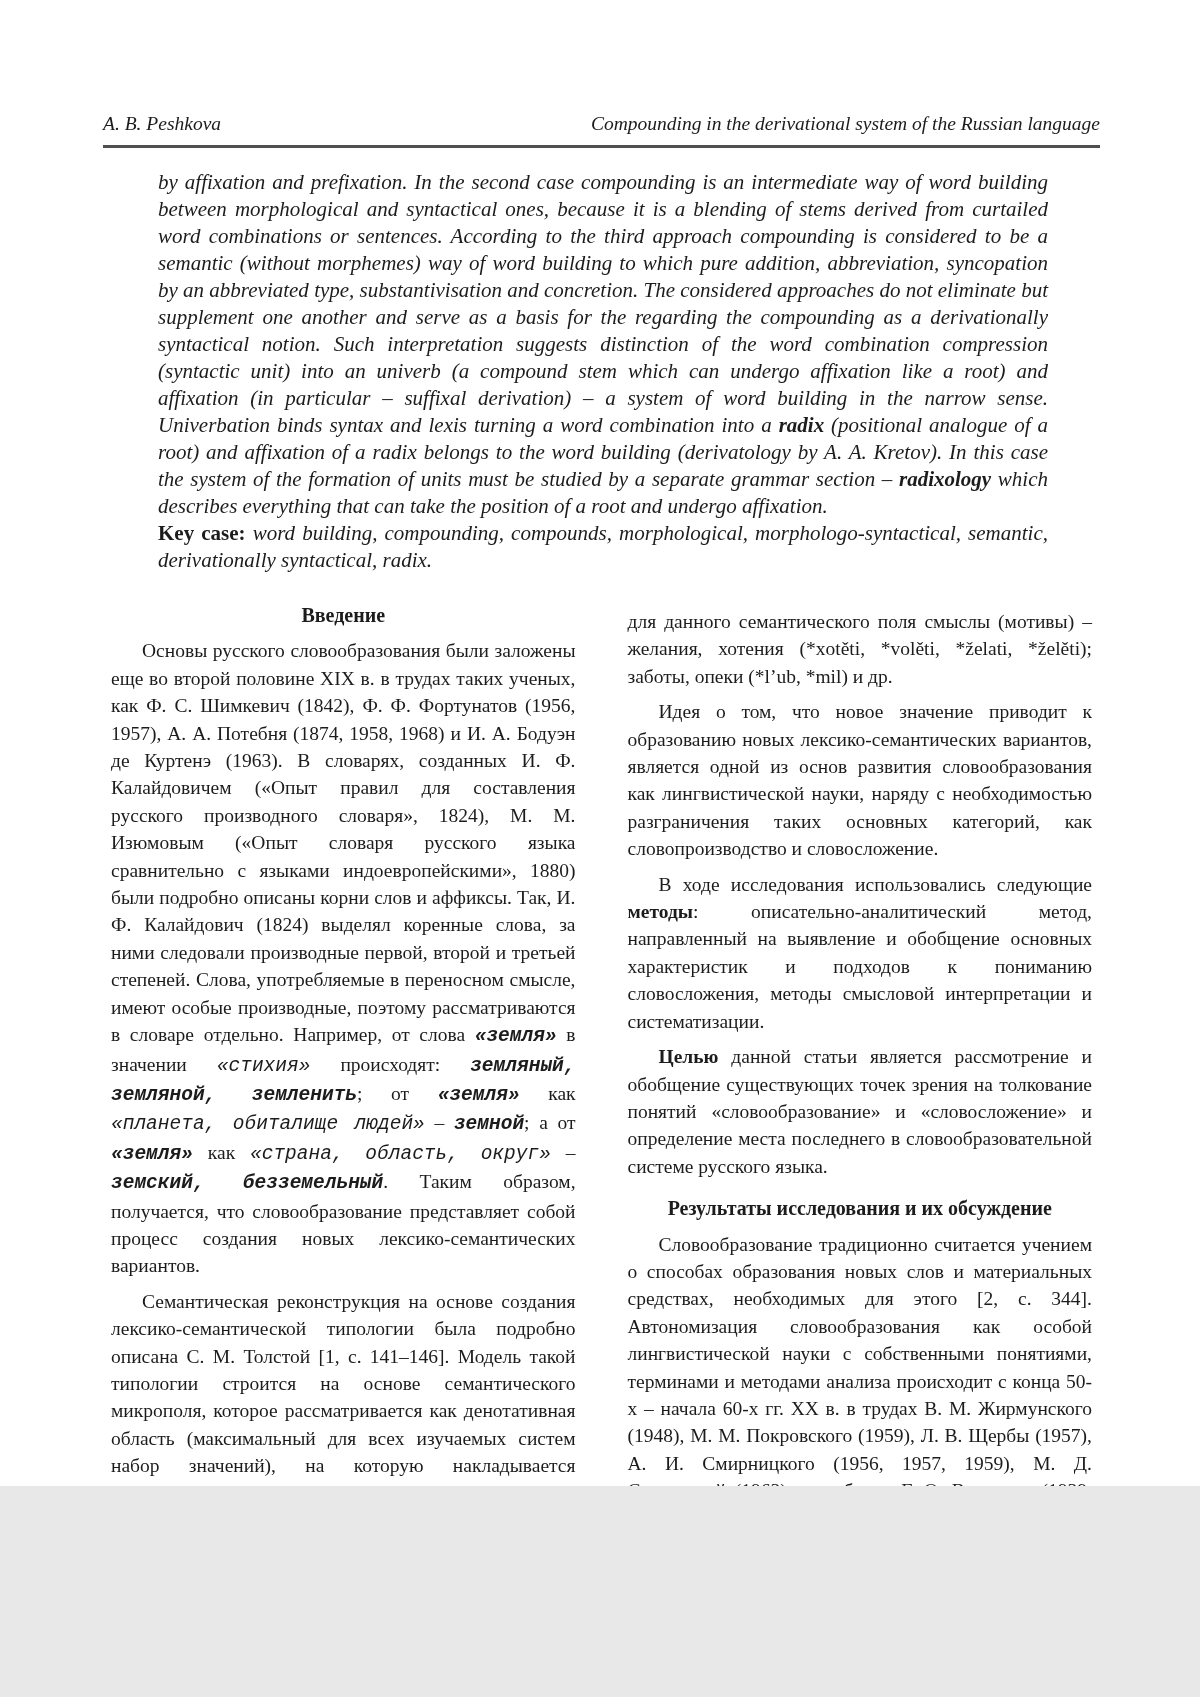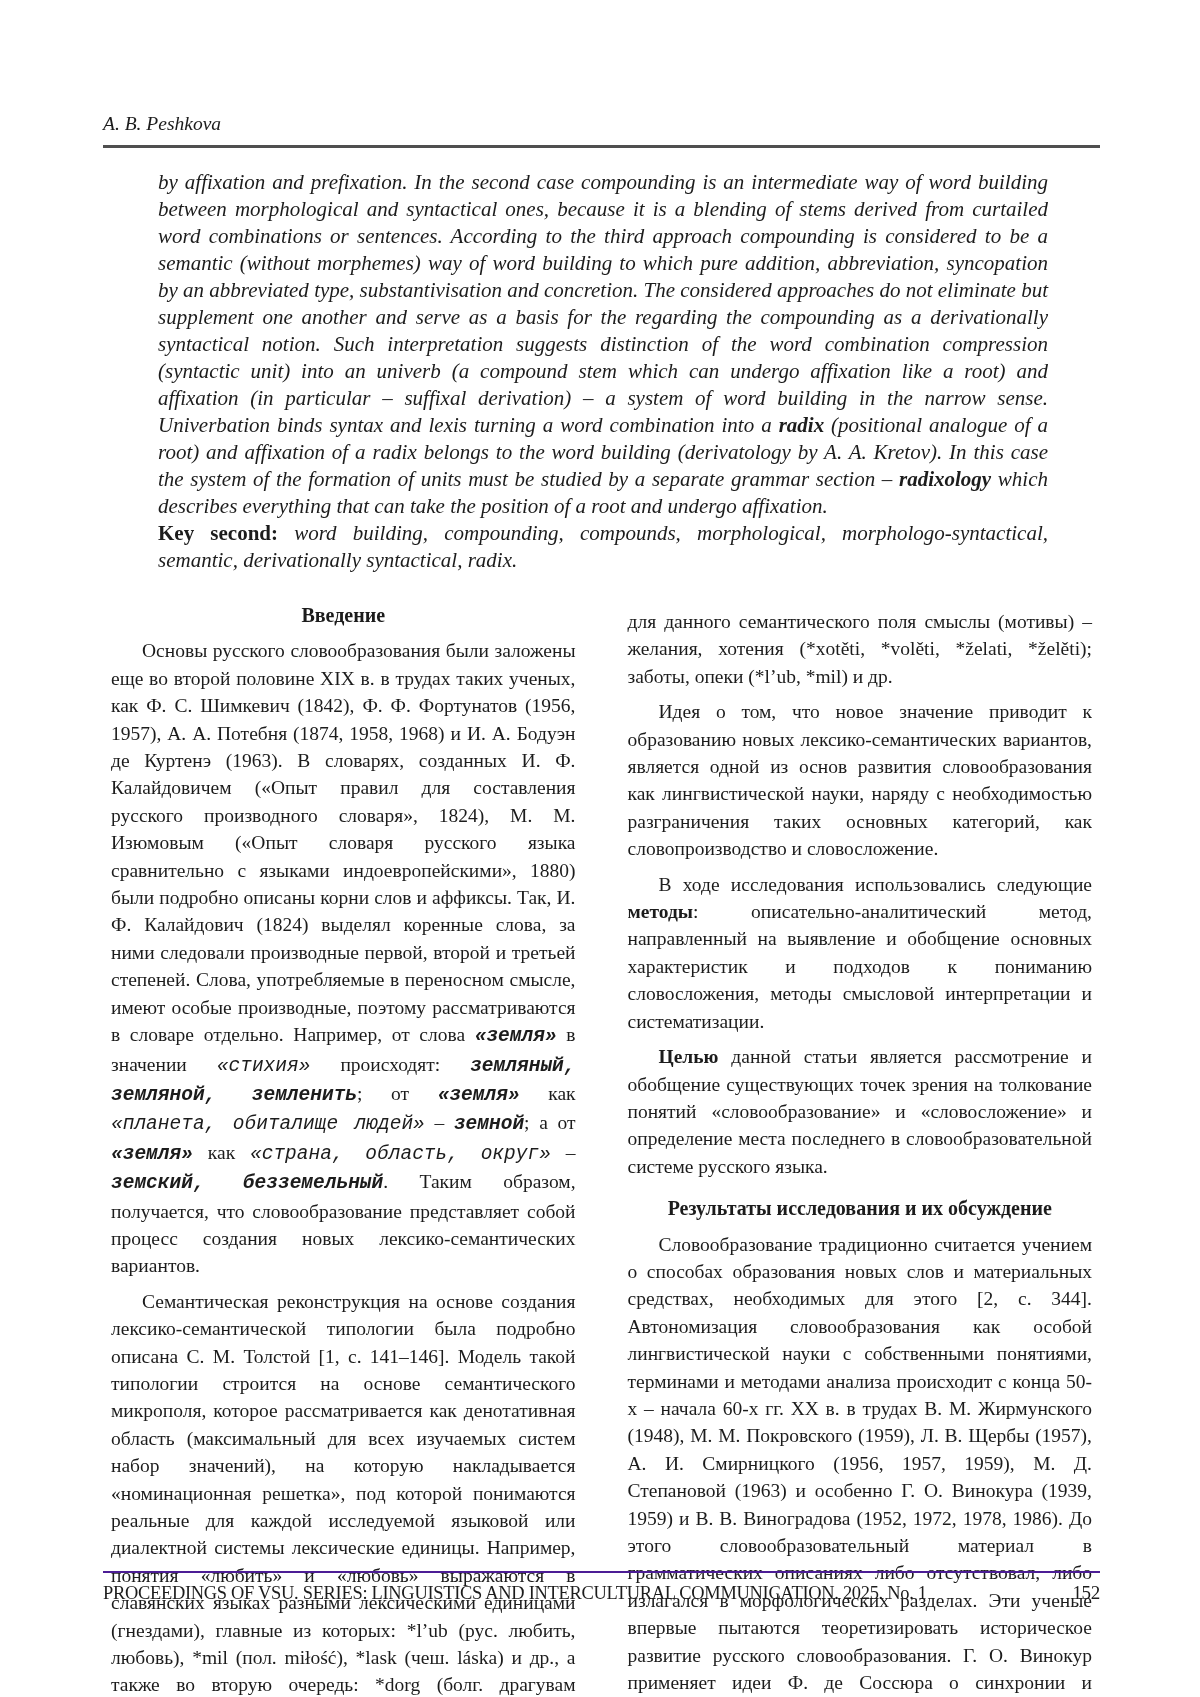--- a/index.html
+++ b/index.html
@@ -1,17 +1,17 @@
 <!DOCTYPE html>
 <html lang="ru"><head>
 <meta charset="utf-8">
 <style>
   html,body{margin:0;padding:0;background:#e8e8e8;}
   .page{
-    width:1200px;height:1697px;position:relative;margin:0 auto;
+    width:1200px;height:1486px;position:relative;margin:0 auto;
     background:#ffffff;overflow:hidden;
     font-family:"Liberation Serif","DejaVu Serif",serif;
     color:#1c1c1c;
   }
   .content{padding:0 100px 0 103px;}
   .running-header{
     display:flex;justify-content:space-between;align-items:flex-end;
     padding-top:112px;font-style:italic;font-size:19.5px;line-height:24px;
   }
   .header-rule{margin-top:9px;height:3px;background:#4f4f4f;}
@@ -45,26 +45,27 @@
   .footer .journal{transform:scaleX(0.97);transform-origin:left center;}
 </style>
 </head>
 <body>
 
 <div class="page">
   <div class="content">
 
     <div class="running-header">
       <span>A. B. Peshkova</span>
+      <span>Compounding in the derivational system of the Russian language</span>
     </div>
     <div class="header-rule"></div>
 
     <div class="abstract" lang="en">
       <p><span>by affixation and prefixation. In the second case compounding is an intermediate way of word building between morphological and syntactical ones, because it is a blending of stems derived from curtailed word combinations or sentences. According to the third approach compounding is considered to be a semantic (without morphemes) way of word building to which pure addition, abbreviation, syncopation by an abbreviated type, substantivisation and concretion. The considered approaches do not eliminate but supplement one another and serve as a basis for the regarding the compounding as a derivationally syntactical notion. Such interpretation suggests distinction of the word combination compression (syntactic unit) into an univerb (a compound stem which can undergo affixation like a root) and affixation (in particular – suffixal derivation) – a system of word building in the narrow sense. Univerbation binds syntax and lexis turning a word combination into a </span><span class="b">radix</span><span> (positional analogue of a root) and affixation of a radix belongs to the word building (derivatology by A. A. Kretov). In this case the system of the formation of units must be studied by a separate grammar section – </span><span class="b">radixology</span><span> which describes everything that can take the position of a root and undergo affixation.</span></p>
-      <p><span class="b rm">Key second: </span><span>word building, compounding, compounds, morphological, morphologo-syntactical, semantic, derivationally syntactical, radix.</span></p>
+      <p><span class="b rm">Key case: </span><span>word building, compounding, compounds, morphological, morphologo-syntactical, semantic, derivationally syntactical, radix.</span></p>
     </div>
 
     <div class="columns" lang="ru">
       <div class="col">
         <div class="sec-heading">Введение</div>
         <p class="indent"><span>Основы русского словообразования были заложены еще во второй половине XIX в. в трудах таких ученых, как Ф. С. Шимкевич (1842), Ф. Ф. Фортунатов (1956, 1957), А. А. Потебня (1874, 1958, 1968) и И. А. Бодуэн де Куртенэ (1963). В словарях, созданных И. Ф. Калайдовичем («Опыт правил для составления русского производного словаря», 1824), М. М. Изюмовым («Опыт словаря русского языка сравнительно с языками индоевропейскими», 1880) были подробно описаны корни слов и аффиксы. Так, И. Ф. Калайдович (1824) выделял коренные слова, за ними следовали производные первой, второй и третьей степеней. Слова, употребляемые в переносном смысле, имеют особые производные, поэтому рассматриваются в словаре отдельно. Например, от слова </span><span class="b i">«земля»</span><span> в значении </span><span class="i">«стихия»</span><span> происходят: </span><span class="b i">земляный, земляной, земленить</span><span>; от </span><span class="b i">«земля»</span><span> как </span><span class="i">«планета, обиталище людей»</span><span> – </span><span class="b i">земной</span><span>; а от </span><span class="b i">«земля»</span><span> как </span><span class="i">«страна, область, округ»</span><span> – </span><span class="b i">земский, безземельный</span><span>. Таким образом, получается, что словообразование представляет собой процесс создания новых лексико-семантических вариантов.</span></p>
         <p class="indent">Семантическая реконструкция на основе создания лексико-семантической типологии была подробно описана С. М. Толстой [1, с. 141–146]. Модель такой типологии строится на основе семантического микрополя, которое рассматривается как денотативная область (максимальный для всех изучаемых систем набор значений), на которую накладывается «номинационная решетка», под которой понимаются реальные для каждой исследуемой языковой или диалектной системы лексические единицы. Например, понятия «любить» и «любовь» выражаются в славянских языках разными лексическими единицами (гнездами), главные из которых: *l’ub (рус. любить, любовь), *mil (пол. miłość), *lask (чеш. láska) и др., а также во вторую очередь: *dorg (болг. драгувам ‘любить’), *drug (рус. диал. ‘любовник’), *xot’ (рус. похоть) и др. В гнездах представлены ключевые</p>
       </div>
       <div class="col">
         <p>для данного семантического поля смыслы (мотивы) – желания, хотения (*xotěti, *volěti, *želati, *želěti); заботы, опеки (*l’ub, *mil) и др.</p>

